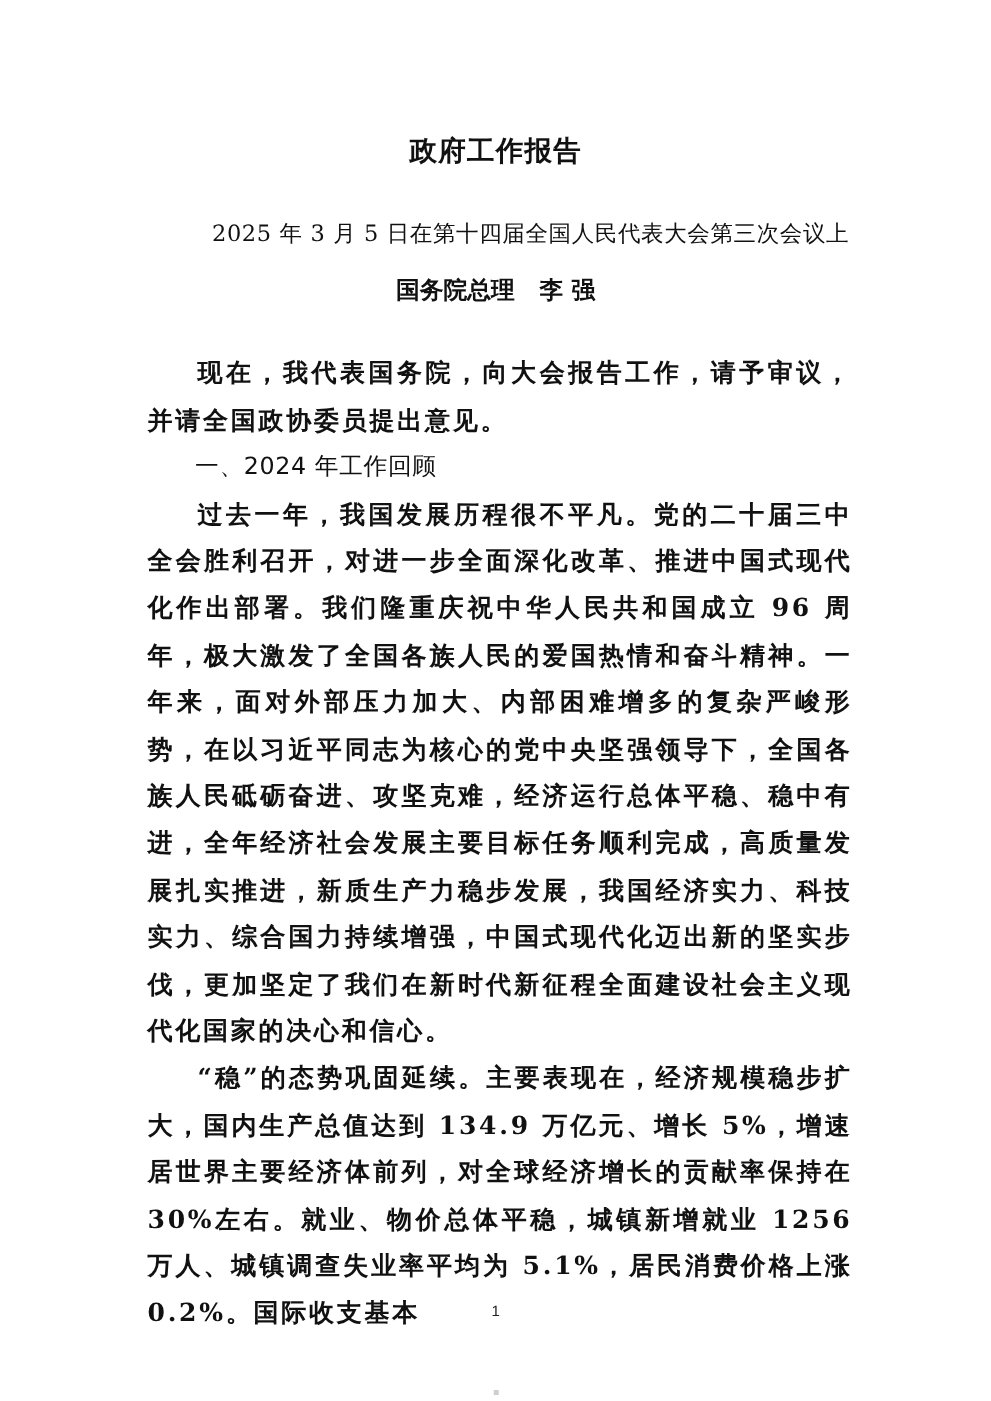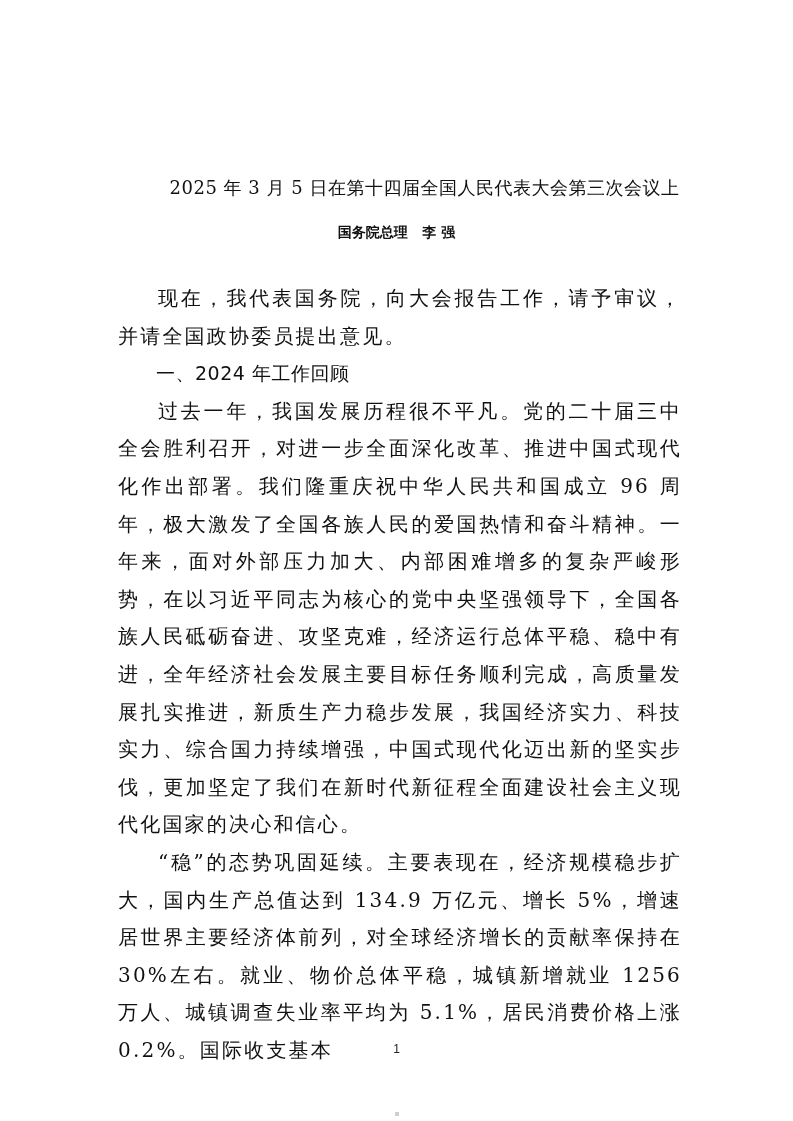--- a/index.html
+++ b/index.html
@@ -46,21 +46,21 @@
       margin-left: 28px;
     }
     .author {
       position: absolute;
       top: 218px;
       left: 0;
       width: 793px;
       text-align: center;
       font-family: "DejaVu Sans", sans-serif;
       font-weight: bold;
-      font-size: 14px;
+      font-size: 19px;
       line-height: 28px;
       white-space: pre;
     }
     .body-text {
       position: absolute;
       top: 280px;
       left: 118px;
       width: 564px;
       font-family: "DejaVu Serif", serif;
       font-size: 20px;
@@ -71,20 +71,21 @@
     .salutation {
       font-family: "DejaVu Sans", sans-serif;
       font-weight: bold;
       font-size: 19px;
       letter-spacing: 0.5px;
       margin: 0;
     }
     .para {
       margin: 0;
       text-indent: 2em;
+      font-weight: bold;
     }
     .section-heading {
       margin: 0;
       text-indent: 2em;
       font-family: "DejaVu Sans", sans-serif;
       font-weight: normal;
       font-size: 19px;
       letter-spacing: 0.5px;
     }
     .page-number {
@@ -104,20 +105,21 @@
       left: 395px;
       width: 4px;
       height: 4px;
       background: #cfcfcf;
     }
   </style>
 </head>
 <body>
 
 <div class="page">
+  <div class="title">政府工作报告</div>
   <div class="subtitle">2025 年 3 月 5 日在第十四届全国人民代表大会第三次会议上</div>
   <div class="author">国务院总理   李 强</div>
 
   <div class="body-text">
     <p class="para">现在，我代表国务院，向大会报告工作，请予审议，并请全国政协委员提出意见。</p>
     <p class="section-heading">一、2024 年工作回顾</p>
     <p class="para">过去一年，我国发展历程很不平凡。党的二十届三中全会胜利召开，对进一步全面深化改革、推进中国式现代化作出部署。我们隆重庆祝中华人民共和国成立 96 周年，极大激发了全国各族人民的爱国热情和奋斗精神。一年来，面对外部压力加大、内部困难增多的复杂严峻形势，在以习近平同志为核心的党中央坚强领导下，全国各族人民砥砺奋进、攻坚克难，经济运行总体平稳、稳中有进，全年经济社会发展主要目标任务顺利完成，高质量发展扎实推进，新质生产力稳步发展，我国经济实力、科技实力、综合国力持续增强，中国式现代化迈出新的坚实步伐，更加坚定了我们在新时代新征程全面建设社会主义现代化国家的决心和信心。</p>
     <p class="para">“稳”的态势巩固延续。主要表现在，经济规模稳步扩大，国内生产总值达到 134.9 万亿元、增长 5%，增速居世界主要经济体前列，对全球经济增长的贡献率保持在 30%左右。就业、物价总体平稳，城镇新增就业 1256 万人、城镇调查失业率平均为 5.1%，居民消费价格上涨 0.2%。国际收支基本</p>
   </div>
 

